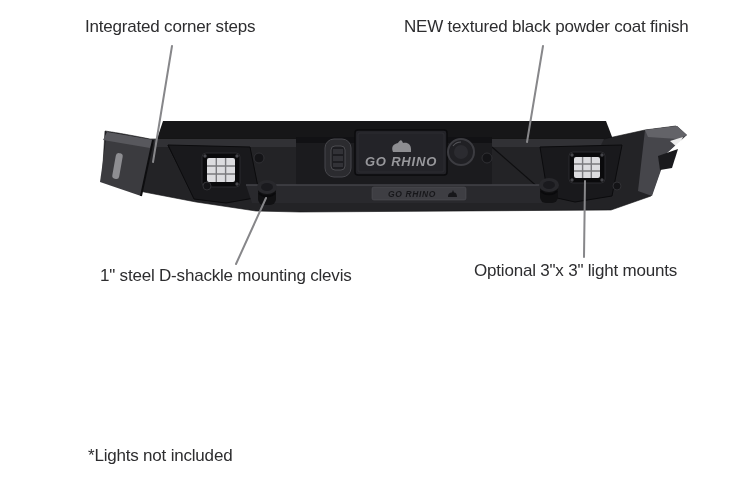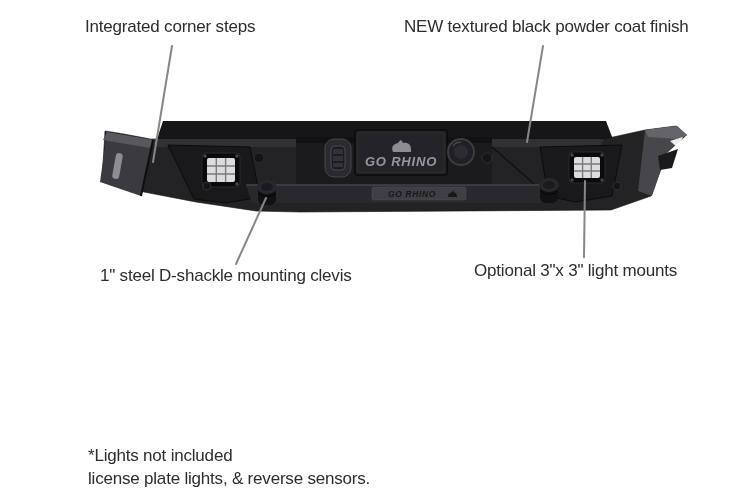--- a/index.html
+++ b/index.html
@@ -166,16 +166,15 @@
     </g>
   </svg>
 
   <div class="callout" id="label-corner-steps">Integrated corner steps</div>
   <div class="callout" id="label-powder-coat">NEW textured black powder coat finish</div>
   <div class="callout" id="label-d-shackle">1" steel D-shackle mounting clevis</div>
   <div class="callout" id="label-light-mounts">Optional 3"x 3" light mounts</div>
 
   <div class="footnotes">
     <div>*Lights not included</div>
-    <div>license plate lights, &amp; reverse sensors.</div>
   </div>
 
 </div>
 
 </body></html>

